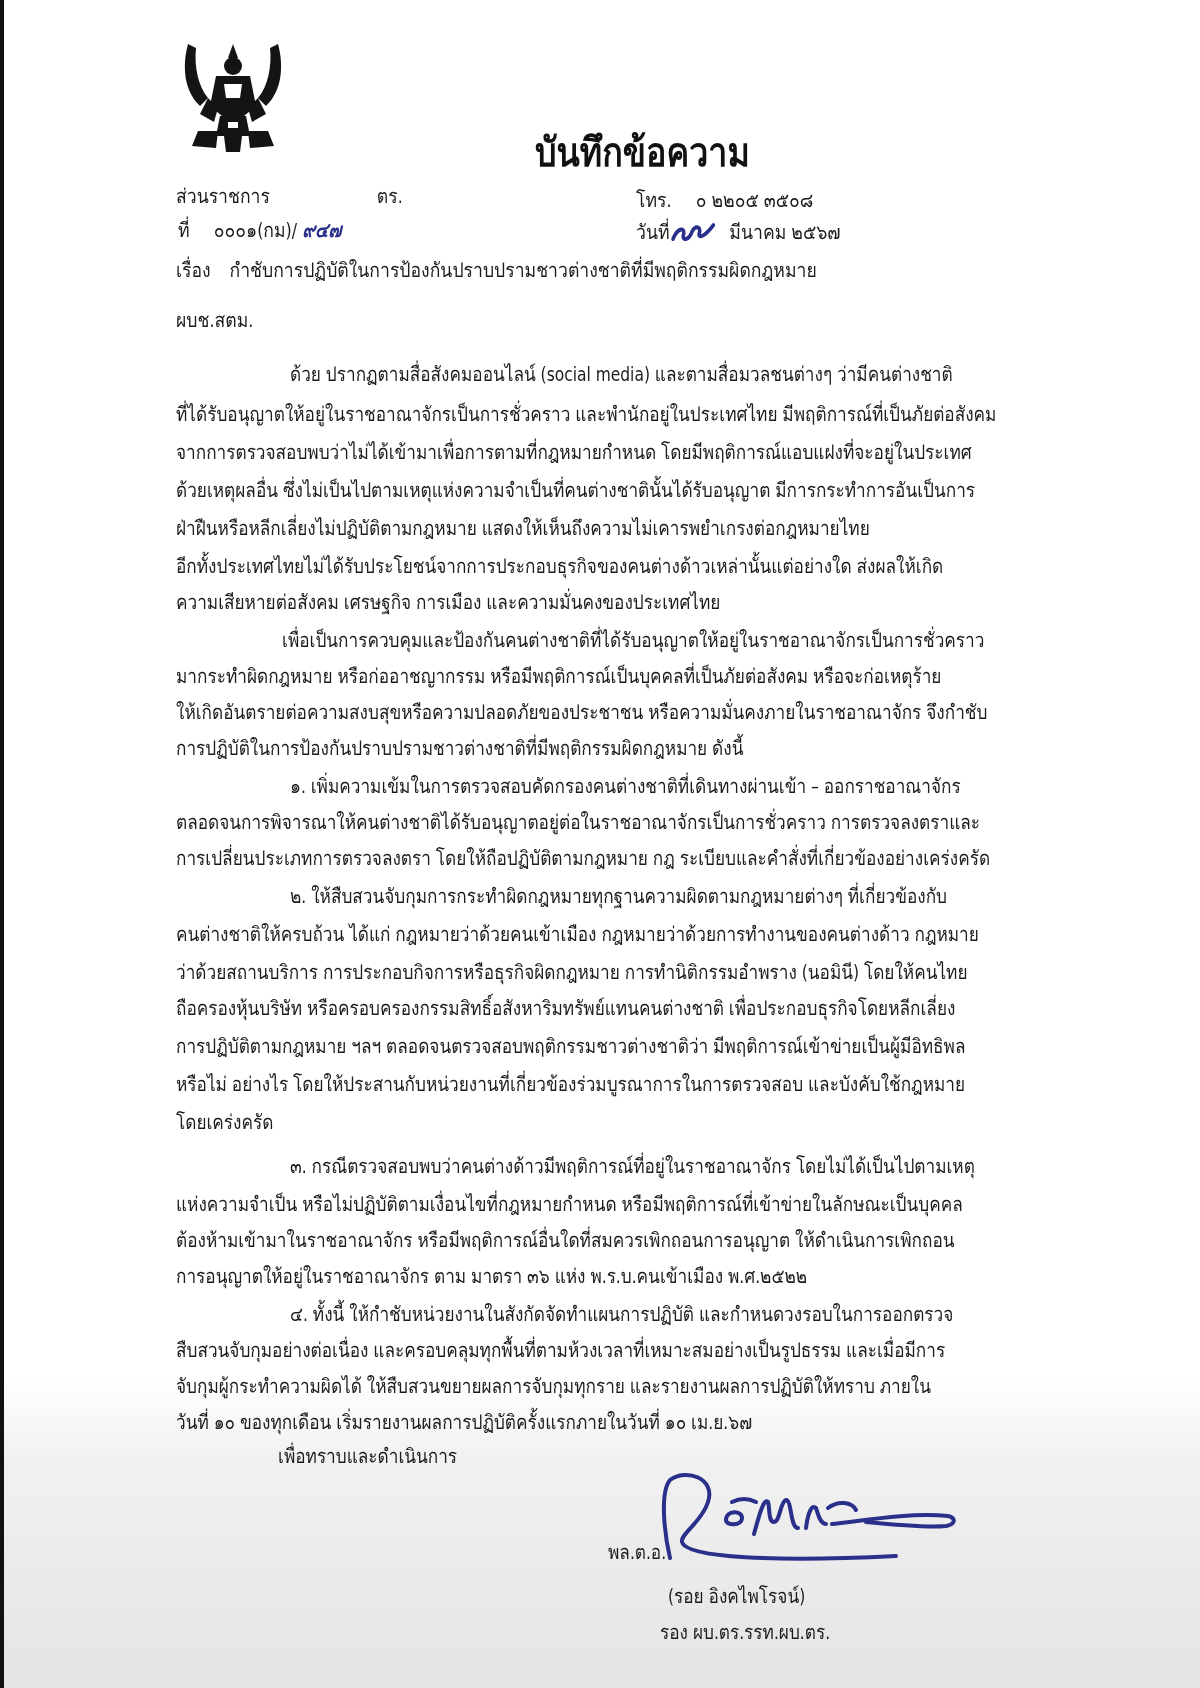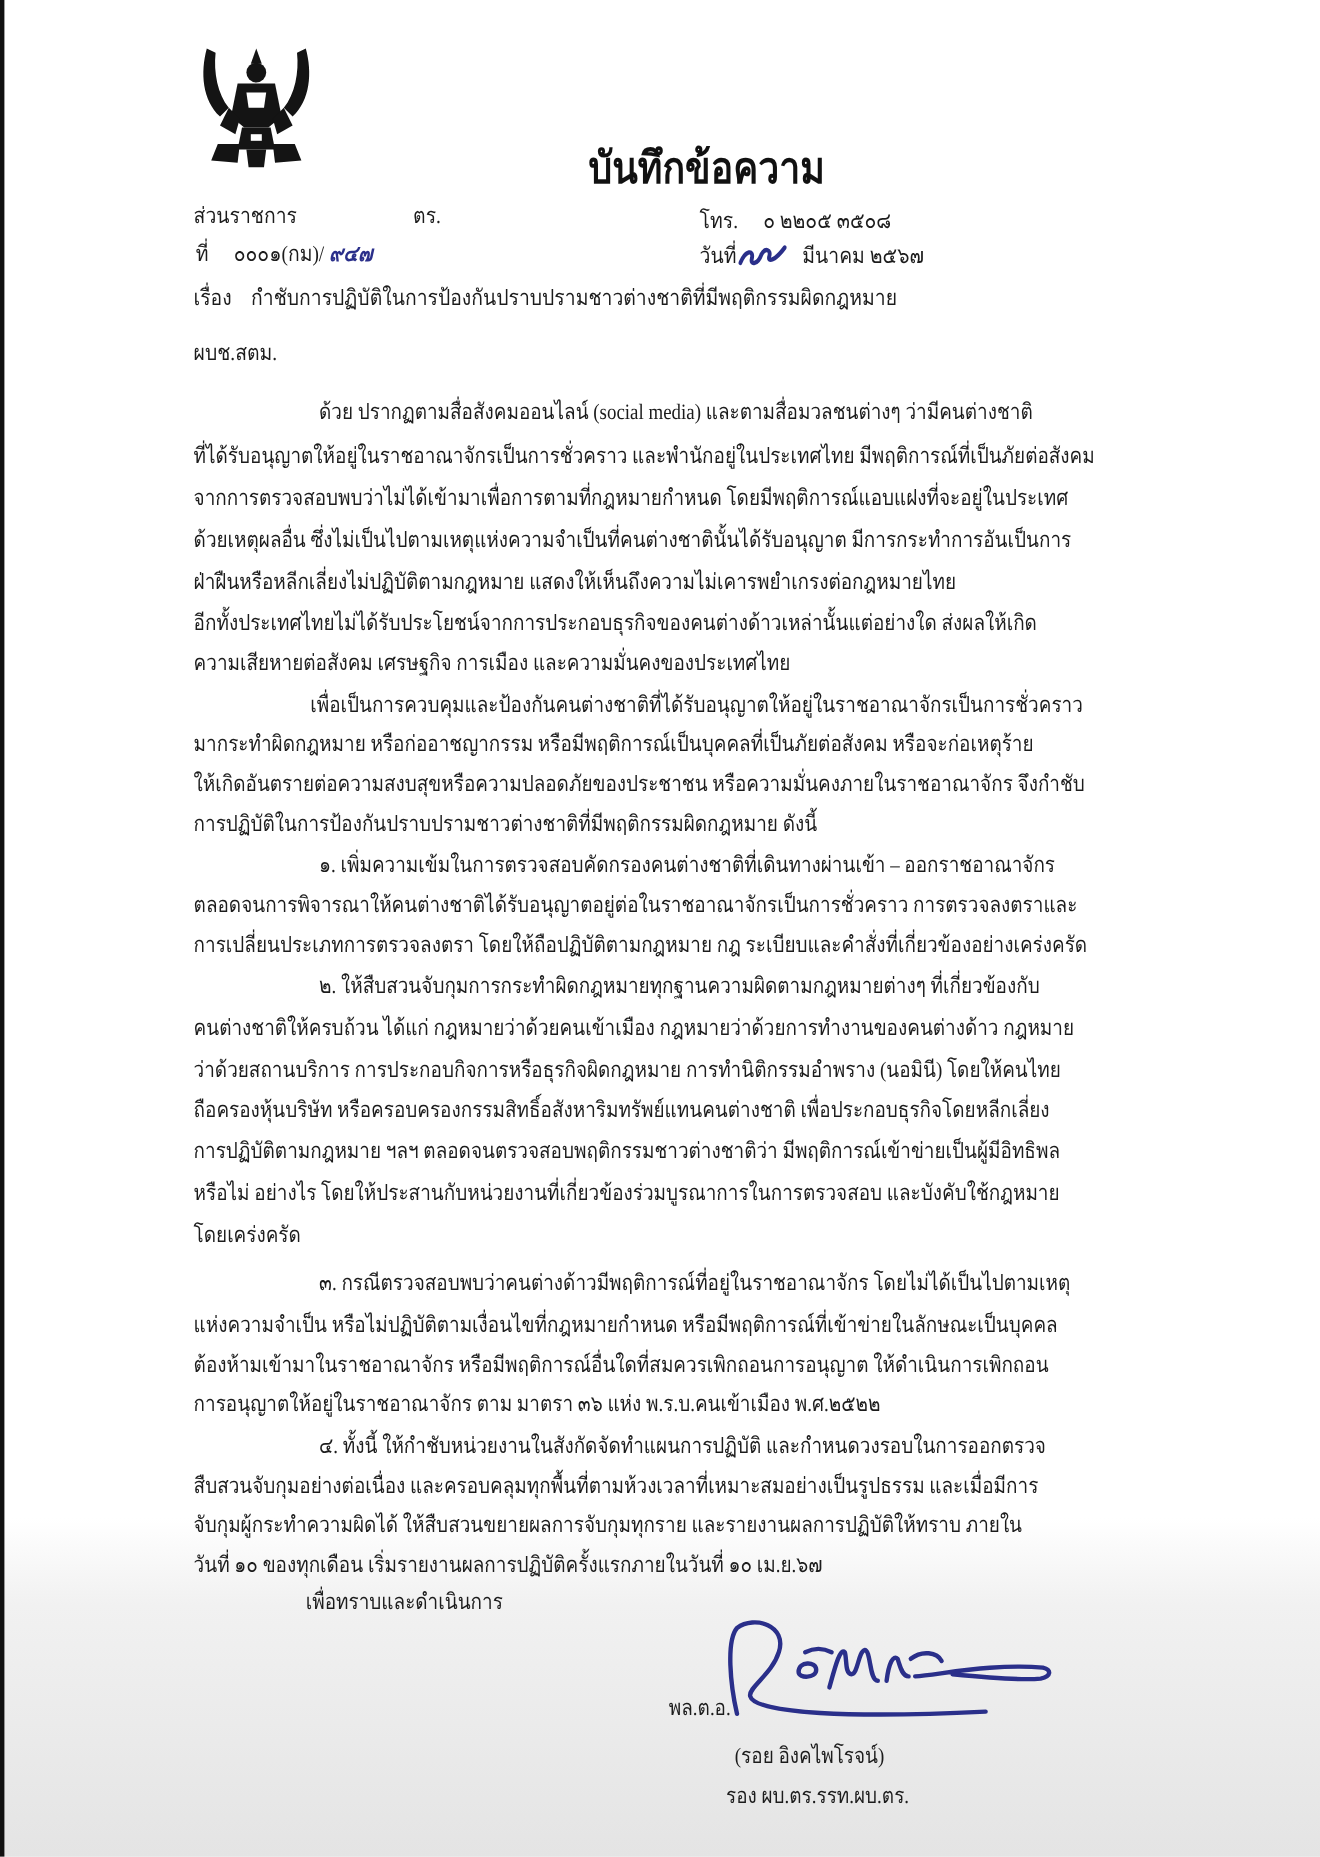--- a/index.html
+++ b/index.html
@@ -7,21 +7,21 @@
       width: 1200px; height: 1688px; overflow: hidden;
       position: relative;
       background: linear-gradient(to bottom, #ffffff 0px, #ffffff 1380px, #f1f1f1 1460px, #e4e4e4 1688px);
       font-family: "DejaVu Sans Condensed", "DejaVu Sans", sans-serif;
       color: #1c1c1c;
     }
     .left-edge {
       position: absolute; left: 0; top: 0; width: 4px; height: 1688px; background: #111;
     }
     .page {
-      position: absolute; left: 0; top: 0; width: 1200px; height: 1688px; font-family: Liberation Serif, serif;
+      position: absolute; left: 0; top: 0; width: 1200px; height: 1688px;
     }
     .garuda {
       position: absolute; left: 178px; top: 36px; width: 110px; height: 120px;
     }
     .memo-title {
       position: absolute; left: 535px; top: 120px;
       font-size: 40px; font-weight: bold; letter-spacing: 0px; color: #111;
       transform: scaleX(0.85); transform-origin: left top;
       white-space: nowrap;
     }

